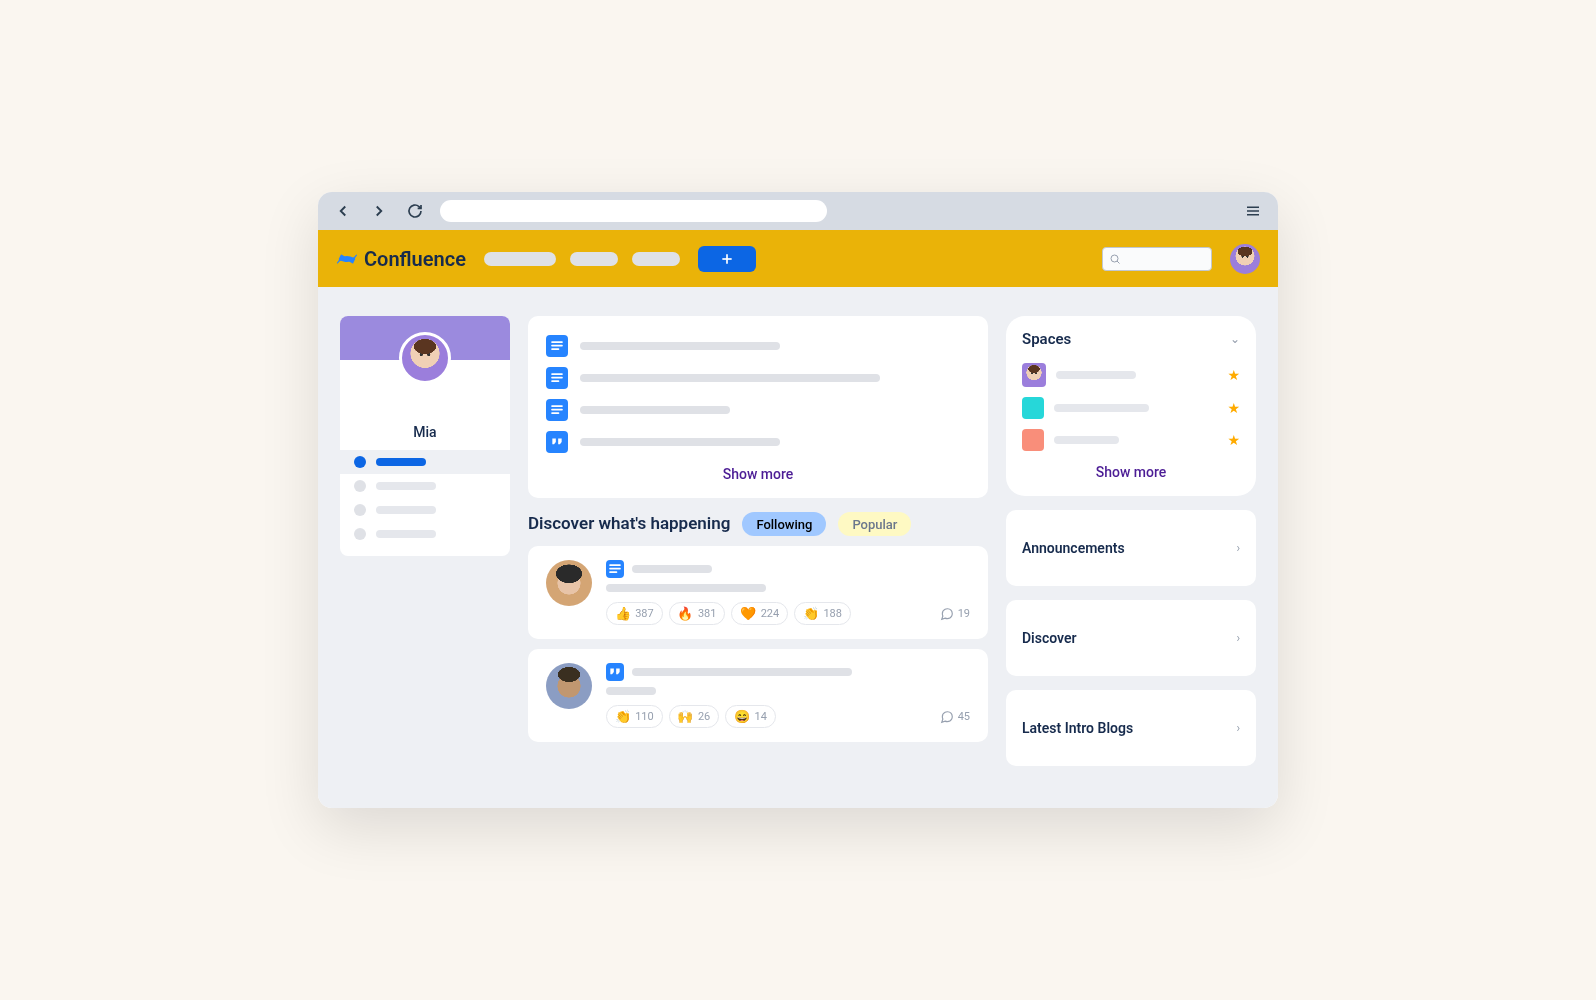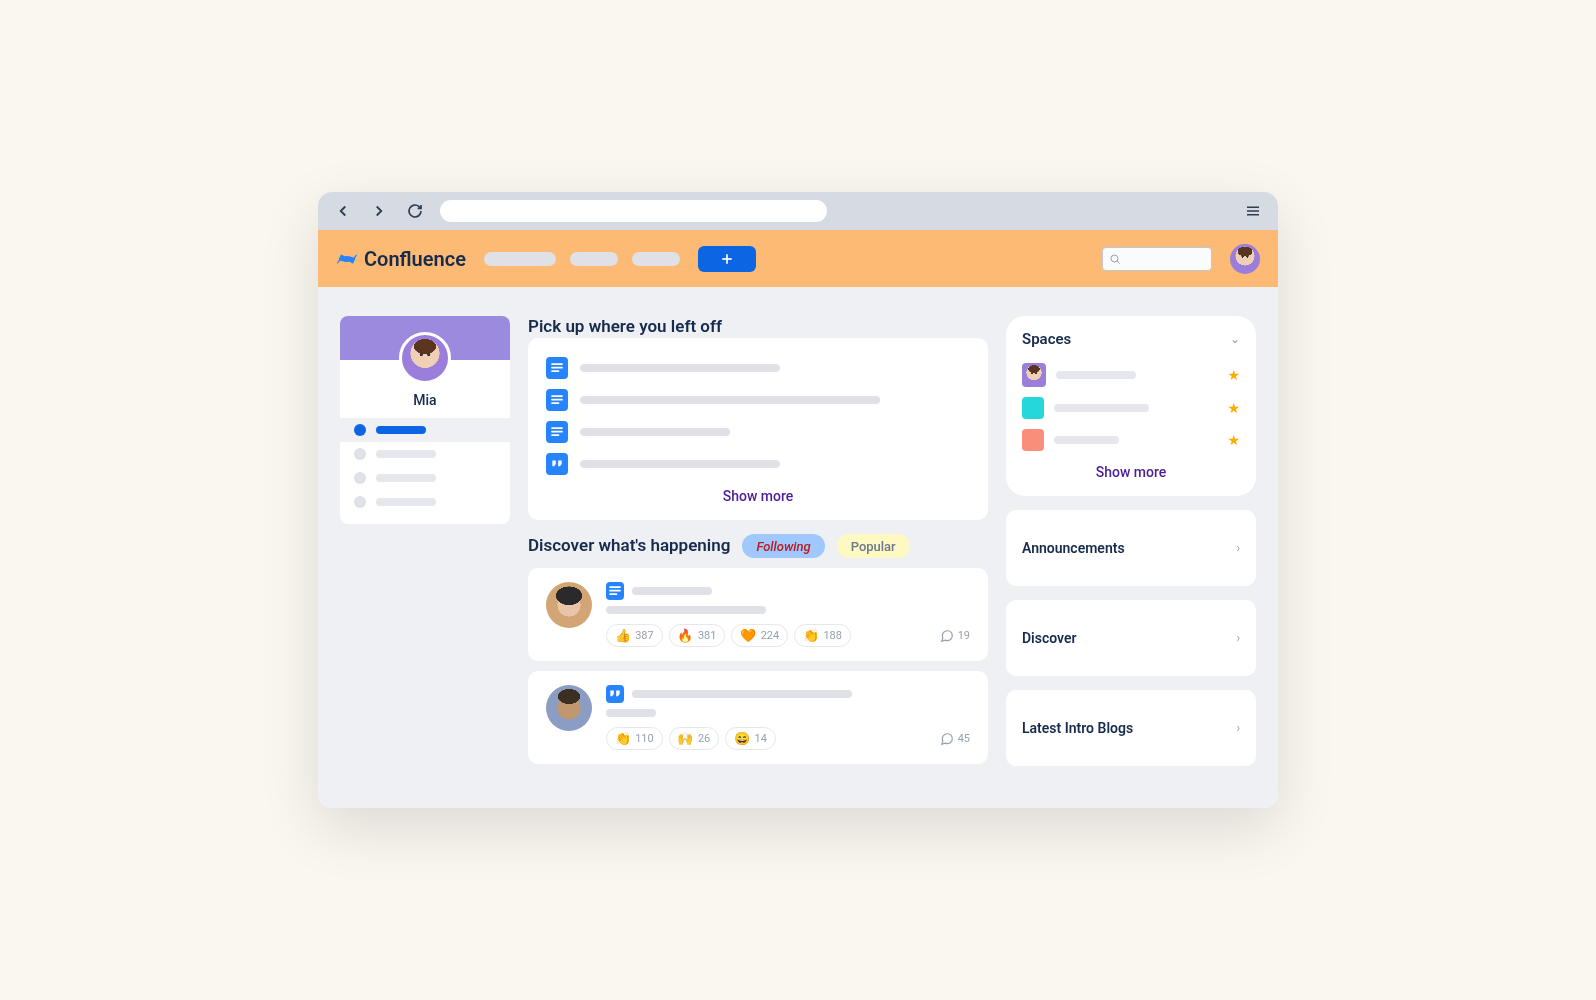--- a/index.html
+++ b/index.html
@@ -3,61 +3,61 @@
 <meta charset="utf-8">
 <style>
 * { box-sizing: border-box; margin: 0; padding: 0; }
 body { font-family: -apple-system, BlinkMacSystemFont, "Segoe UI", Roboto, sans-serif; background: #faf6f0; display: flex; justify-content: center; align-items: center; min-height: 100vh; padding: 60px; }
 .browser { width: 960px; background: #fff; border-radius: 14px; overflow: hidden; box-shadow: 0 20px 60px rgba(0,0,0,0.12); }
 .chrome { background: #d6dbe3; height: 38px; display: flex; align-items: center; padding: 0 14px; gap: 14px; }
 .chrome .nav-btn { width: 22px; height: 22px; display: flex; align-items: center; justify-content: center; color: #2c3e50; cursor: pointer; }
 .chrome .url { flex: 1; max-width: 640px; height: 22px; background: #fff; border-radius: 11px; }
 .chrome .spacer { flex: 1; }
 .chrome .menu { width: 22px; height: 22px; display: flex; align-items: center; justify-content: center; color: #2c3e50; cursor: pointer; }
-.header { height: 58px; background: #fdba74; display: flex; align-items: center; padding: 0 18px; gap: 18px; border-bottom: 1px solid #eef0f4; }
+.header { height: 58px; background: #eab308; display: flex; align-items: center; padding: 0 18px; gap: 18px; border-bottom: 1px solid #eef0f4; }
 .logo { display: flex; align-items: center; gap: 6px; color: #172b4d; font-weight: 600; font-size: 20px; }
 .logo .mark { width: 22px; height: 22px; color: #2684ff; }
 .nav-placeholders { display: flex; gap: 14px; }
 .nav-placeholders .ph { height: 14px; border-radius: 7px; background: #dfe1e6; }
 .create-btn { width: 58px; height: 26px; background: #0c66e4; border-radius: 6px; display: flex; align-items: center; justify-content: center; color: #fff; font-size: 18px; cursor: pointer; }
 .header .spacer { flex: 1; }
 .search { width: 110px; height: 24px; border: 1px solid #c1c7d0; border-radius: 4px; display: flex; align-items: center; padding: 0 6px; background: #fafbfc; }
 .search svg { width: 12px; height: 12px; color: #97a0af; }
 .avatar { width: 30px; height: 30px; border-radius: 50%; background: #c18a6a; background-image: radial-gradient(circle at 50% 35%, #e8c4a8 30%, transparent 31%), radial-gradient(circle at 50% 75%, #844424 35%, transparent 36%); }
 .avatar.mia { background: #9b7edc; background-image: radial-gradient(circle at 50% 40%, #f0d0b5 40%, transparent 41%); position: relative; }
 .avatar.mia::after { content:""; position:absolute; inset:0; border-radius:50%; background: radial-gradient(ellipse 60% 40% at 50% 25%, #5a3520 40%, transparent 41%), radial-gradient(circle at 42% 42%, #333 4%, transparent 5%), radial-gradient(circle at 58% 42%, #333 4%, transparent 5%); }
 .avatar.sm { width:24px; height:24px; }
 .avatar.lg { width:46px; height:46px; }
 .avatar.xl { width:52px; height:52px; border:3px solid #fff; }
 .avatar.u1 { background:#d4a574; background-image: radial-gradient(ellipse 70% 50% at 50% 30%, #2a2a2a 40%, transparent 41%), radial-gradient(circle at 50% 50%, #e8c4a8 35%, transparent 36%); }
 .avatar.u2 { background:#8b9dc3; background-image: radial-gradient(ellipse 60% 40% at 50% 25%, #3a2f20 40%, transparent 41%), radial-gradient(circle at 50% 50%, #c19770 35%, transparent 36%); }
 .content { background: #eef0f4; padding: 28px 22px 0; display: grid; grid-template-columns: 170px 1fr 250px; gap: 18px; height: 520px; overflow: hidden; }
 .profile-card { background:#fff; border-radius:8px; overflow:hidden; height: fit-content; }
 .profile-card .banner { height: 44px; background:#9b8ade; }
 .profile-card .av-wrap { display:flex; justify-content:center; margin-top:-28px; }
-.profile-card .name { text-align:center; font-size:14px; color:#172b4d; padding:8px 0 10px; font-weight:500; }
+.profile-card .name { text-align:center; font-size:14px; color:#172b4d; padding:8px 0 10px; font-weight:500;margin-top:32px; }
 .profile-nav { padding-bottom:10px; }
 .profile-nav .item { display:flex; align-items:center; gap:10px; padding:6px 14px; }
 .profile-nav .item.active { background:#eef0f4; }
 .profile-nav .dot { width:12px; height:12px; border-radius:50%; background:#dfe1e6; flex-shrink:0; }
 .profile-nav .item.active .dot { background:#0c66e4; }
 .profile-nav .bar { height:8px; border-radius:4px; background:#e5e7ec; flex:1; max-width:60px; }
 .profile-nav .item.active .bar { background:#0c66e4; max-width:50px; }
 .main-col { display:flex; flex-direction:column; gap:14px; }
 .section-title { font-size:17px; font-weight:600; color:#172b4d; margin-bottom:2px; }
 .card { background:#fff; border-radius:10px; padding:14px 18px; }
 .doc-row { display:flex; align-items:center; gap:12px; padding:5px 0; }
 .doc-icon { width:22px; height:22px; border-radius:4px; background:#2684ff; display:flex; align-items:center; justify-content:center; flex-shrink:0; }
 .doc-icon.quote { background:#2684ff; }
 .doc-icon svg { width:14px; height:14px; fill:#fff; }
 .doc-row .ph { height:8px; border-radius:4px; background:#dfe1e6; }
 .show-more { text-align:center; color:#4c1d95; font-size:14px; padding:8px 0 2px; font-weight:500; cursor:pointer; }
 .discover-head { display:flex; align-items:center; gap:12px; }
 .pill { height:24px; padding:0 14px; border-radius:12px; font-size:13px; display:flex; align-items:center; cursor:pointer; font-weight:500; }
-.pill.active { background:#a0c8ff; color:#b91c1c;font-style:italic; }
+.pill.active { background:#a0c8ff; color:#000000; }
 .pill.inactive { background:#fef9c3; color:#6b778c; }
 .feed-card { padding:14px 18px; }
 .feed-row { display:flex; gap:14px; align-items:flex-start; }
 .feed-body { flex:1; }
 .feed-body .line { display:flex; align-items:center; gap:8px; margin-bottom:6px; }
 .feed-body .ph { height:8px; border-radius:4px; background:#dfe1e6; }
 .reactions { display:flex; gap:6px; margin-top:10px; align-items:center; }
 .reaction { display:flex; align-items:center; gap:4px; padding:3px 8px; border:1px solid #e5e7ec; border-radius:12px; font-size:11px; color:#97a0af; }
 .reaction .emoji { font-size:13px; }
 .comment-count { margin-left:auto; display:flex; align-items:center; gap:4px; color:#97a0af; font-size:11px; }
@@ -157,21 +157,20 @@
           </div>
         <div class="item">
             <div class="dot"></div>
             <div class="bar"></div>
           </div>
       </div>
     </div>
 
     <div class="main-col">
       <div>
-        <div class="section-title">Pick up where you left off</div>
         <div class="card">
           <div class="doc-row">
               <div class="doc-icon">
                 <svg viewBox="0 0 12 12">
                   <rect x="1" y="2" width="10" height="1.5" rx="0.7"></rect>
                   <rect x="1" y="5" width="10" height="1.5" rx="0.7"></rect>
                   <rect x="1" y="8" width="7" height="1.5" rx="0.7"></rect>
                 </svg>
               </div>
               <div class="ph" style="width:200px"></div>

